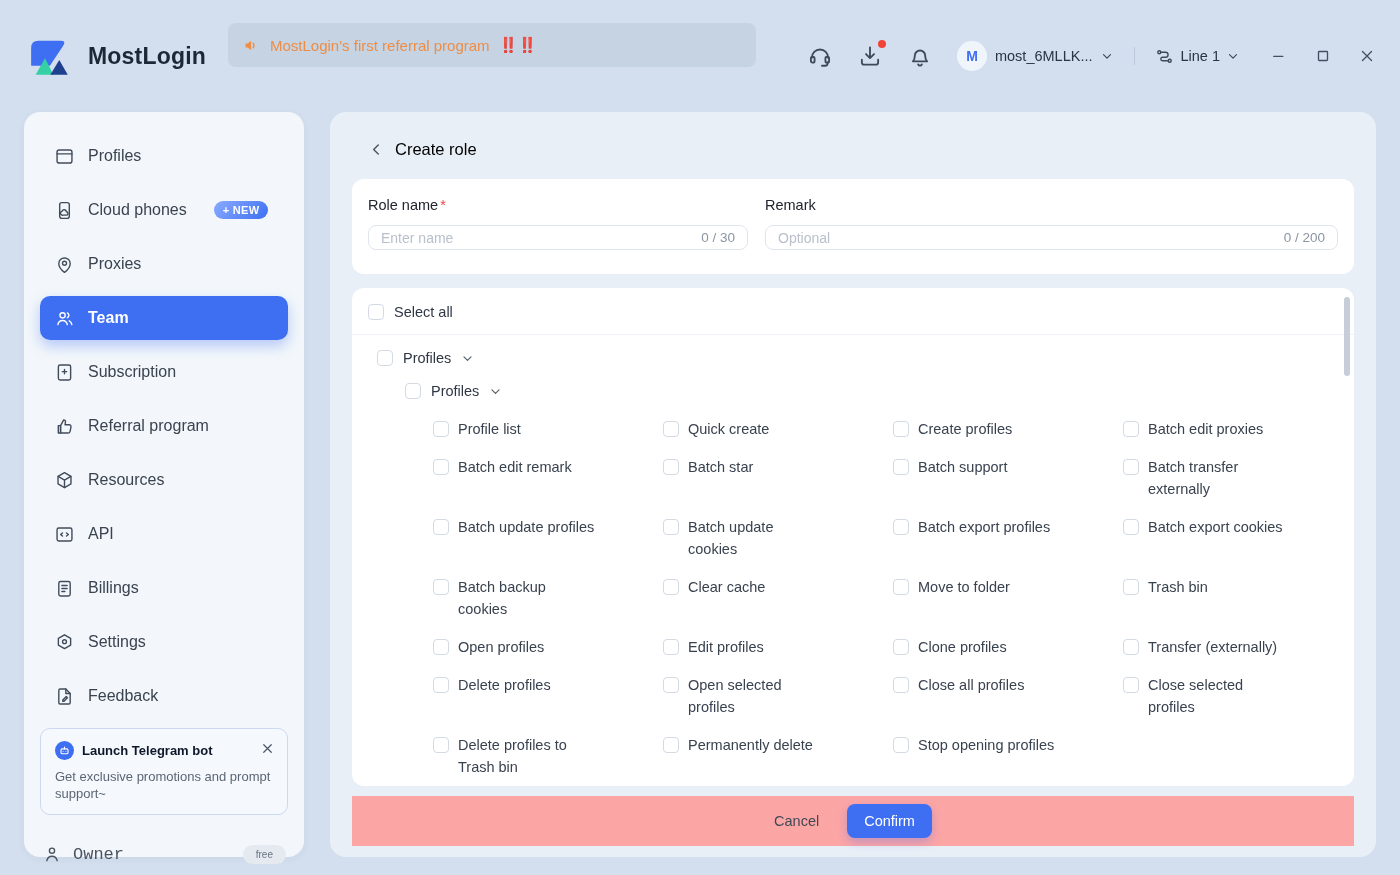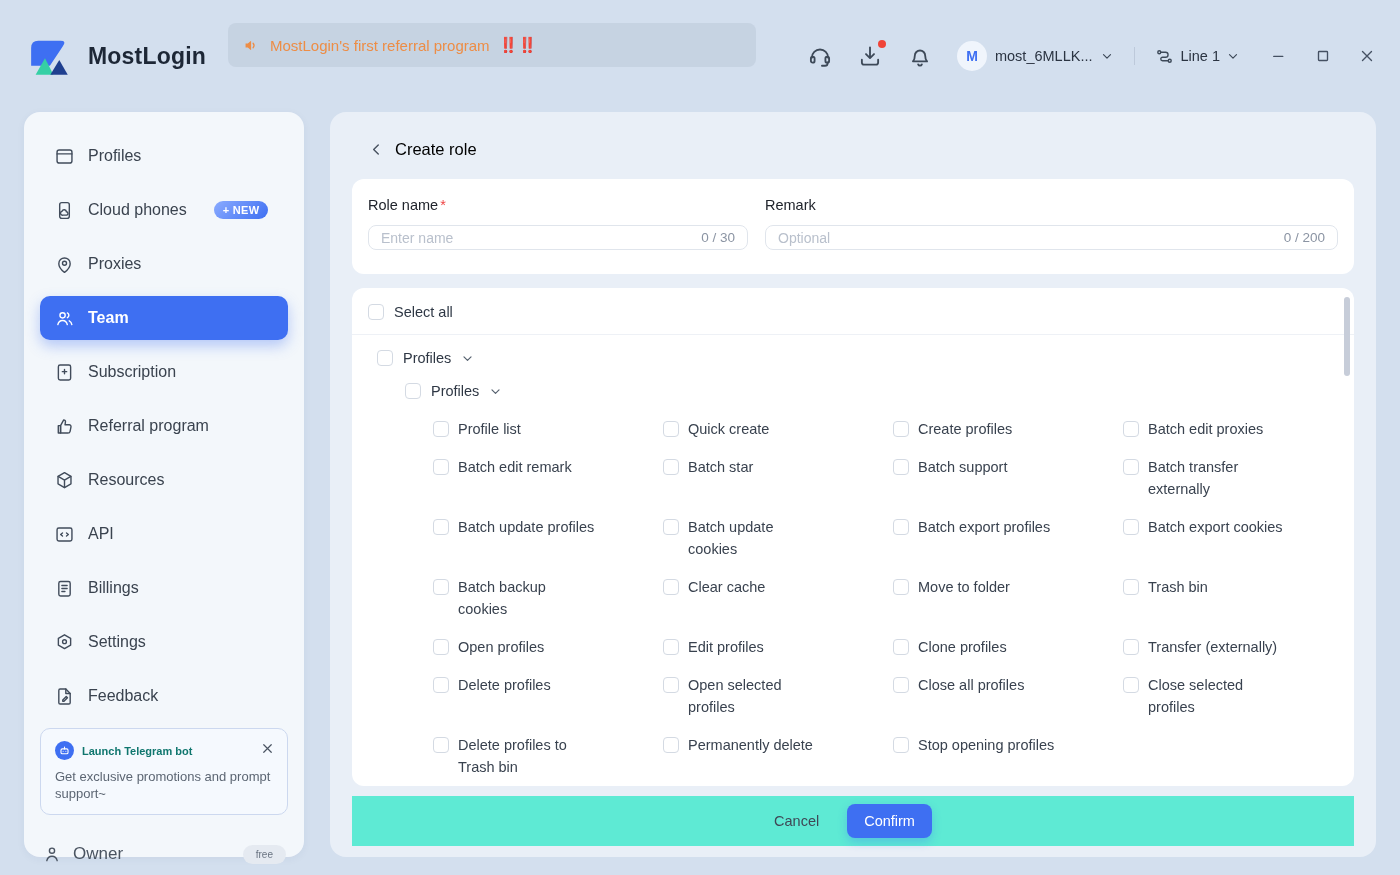--- a/index.html
+++ b/index.html
@@ -58,27 +58,27 @@
     margin-left:14px; background:linear-gradient(135deg,#8aabff,#3e6ff2); color:#fff;
     font-size:11px; font-weight:700; padding:3px 9px; border-radius:999px; letter-spacing:.3px;
   }
   .tg-card {
     margin:auto 16px 0; border:1px solid #ccd8ef; background:#f5f9fe; border-radius:10px;
     padding:12px 14px; position:relative;
   }
   .tg-head { display:flex; align-items:center; gap:8px; }
   .tg-bot { width:19px; height:19px; border-radius:50%; background:#3e6ff2; color:#fff;
     display:flex; align-items:center; justify-content:center; flex:none; }
-  .tg-title { font-size:11px; font-weight:700; color:#0f766e; }
+  .tg-title { font-size:13px; font-weight:700; color:#0f172a; }
   .tg-close { position:absolute; right:12px; top:12px; width:15px; height:15px; color:#4a5462; cursor:pointer; }
   .tg-desc { margin-top:8px; font-size:13px; line-height:17px; color:#5c6673; }
   .side-div { height:1px; background:#e2e8f0; margin:14px 16px 0; }
   .owner-row { display:flex; align-items:center; gap:11px; padding:15px 18px 2px; }
   .owner-row .nav-icon { width:20px; height:20px; color:#4a5462; }
-  .owner-label { font-size:17px; color:#4a5461; }
+  .owner-label { font-size:17px; color:#4a5461;font-family:Liberation Mono, monospace; }
   .owner-badge { margin-left:auto; background:#e5eaf1; color:#6a7482; font-size:10px; padding:4px 13px; border-radius:999px; }
 
   
   .main { flex:1; background:#e9eff7; border-radius:16px; padding:28px 22px 0; position:relative; overflow:hidden; }
   .page-head { display:flex; align-items:center; gap:10px; margin:0 0 20px 16px; }
   .back-icon { width:17px; height:17px; color:#4a5462; cursor:pointer; }
   .page-title { font-size:16.5px; color:#000000; }
 
   .form-card { background:#fff; border-radius:12px; padding:18px 16px 24px; display:flex; gap:17px; }
   .field { display:flex; flex-direction:column; }
@@ -104,21 +104,21 @@
   .perm-grid {
     margin:19px 16px 0 81px; display:grid; grid-template-columns:repeat(4, 230px);
     row-gap:16px; align-items:start;
   }
   .perm-item { display:flex; gap:9px; align-items:flex-start; cursor:pointer; }
   .perm-item .checkbox { margin-top:3px; }
   .perm-label { font-size:14.5px; line-height:22px; color:#39424f; white-space:pre-line; }
   .scroll-thumb { position:absolute; right:4px; top:9px; width:6px; height:79px; background:#c7cdd9; border-radius:3px; cursor:grab; }
 
   .footer-bar {
-    margin-top:10px; height:50px; background:#5eead4; border-radius:0;
+    margin-top:10px; height:50px; background:#fca5a5; border-radius:0;
     display:flex; align-items:center; justify-content:center; gap:28px;
   }
   .cancel-btn { font-size:14.5px; color:#3f4856; cursor:pointer; background:none; border:none; font-family:inherit; }
   .confirm-btn {
     background:#3e6ff2; color:#fff; border:none; border-radius:8px; padding:9px 17px;
     font-size:14.5px; font-family:inherit; cursor:pointer; box-shadow:0 4px 10px rgba(62,111,242,.3);
   }
 </style>
 </head>
 <body>

